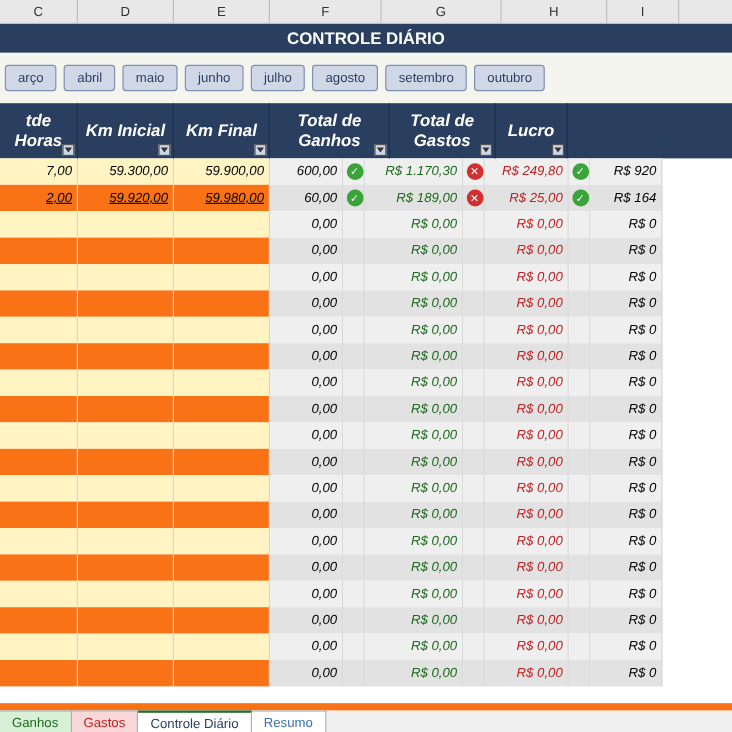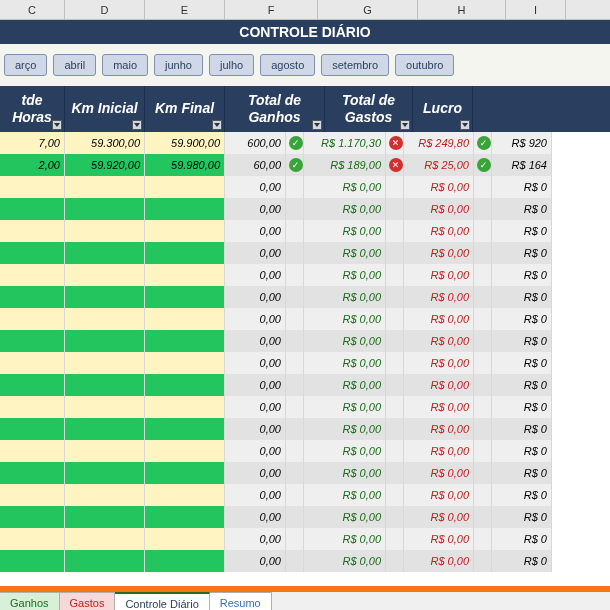--- a/index.html
+++ b/index.html
@@ -15,21 +15,21 @@
 
 .header-row { display: flex; background: #2a3f5f; color: #fff; }
 .hcell { flex: none; display: flex; align-items: center; justify-content: center; font-size: 14px; font-weight: bold; font-style: italic; position: relative; padding: 6px 2px; border-right: 1px solid #1a2f4f; text-align: center; line-height: 1.2; }
 .filter-icon { position: absolute; right: 2px; bottom: 2px; width: 10px; height: 10px; background: #d0d8e8; border: 1px solid #555; display: flex; align-items: center; justify-content: center; }
 .filter-icon::after { content: ""; border-left: 3px solid transparent; border-right: 3px solid transparent; border-top: 4px solid #333; }
 
 .data-rows { }
 .drow { display: flex; height: 22px; }
 .dcell { flex: none; border-right: 1px solid #d8d8d8; display: flex; align-items: center; justify-content: flex-end; padding-right: 4px; font-size: 11px; font-style: italic; }
 .yellow { background: #fff4c2; }
-.yellow-alt { background: #22c55e; }
+.yellow-alt { background: #f97316; text-decoration: underline; }
 .grey { background: #efefef; }
 .grey-alt { background: #e2e2e2; }
 .ganhos { color: #1a6b1a; }
 .gastos { color: #c02020; }
 .badge { width: 14px; height: 14px; border-radius: 50%; display: inline-flex; align-items: center; justify-content: center; color: #fff; font-size: 9px; font-style: normal; margin-left: 2px; }
 .badge.ok { background: #3aa33a; }
 .badge.no { background: #d03030; }
 .badge-cell { justify-content: center; padding: 0; }
 
 .tabs { position: absolute; bottom: 0; left: 0; right: 0; height: 24px; display: flex; background: #f0f0f0; border-top: 6px solid #f97316; }

